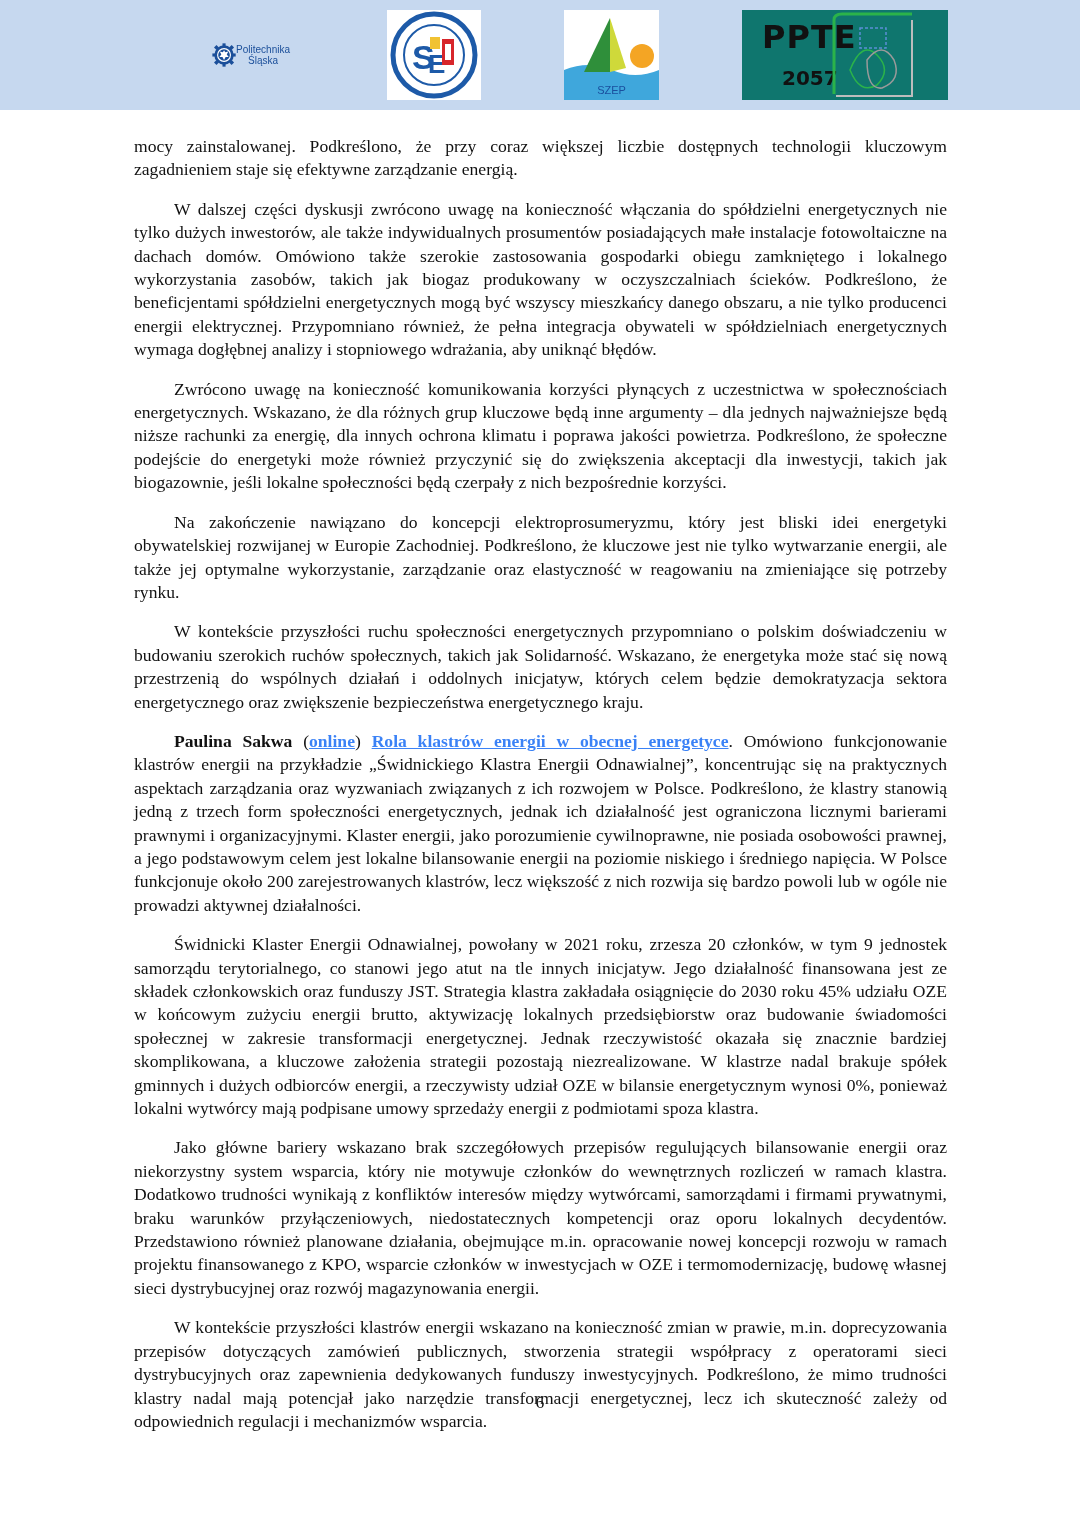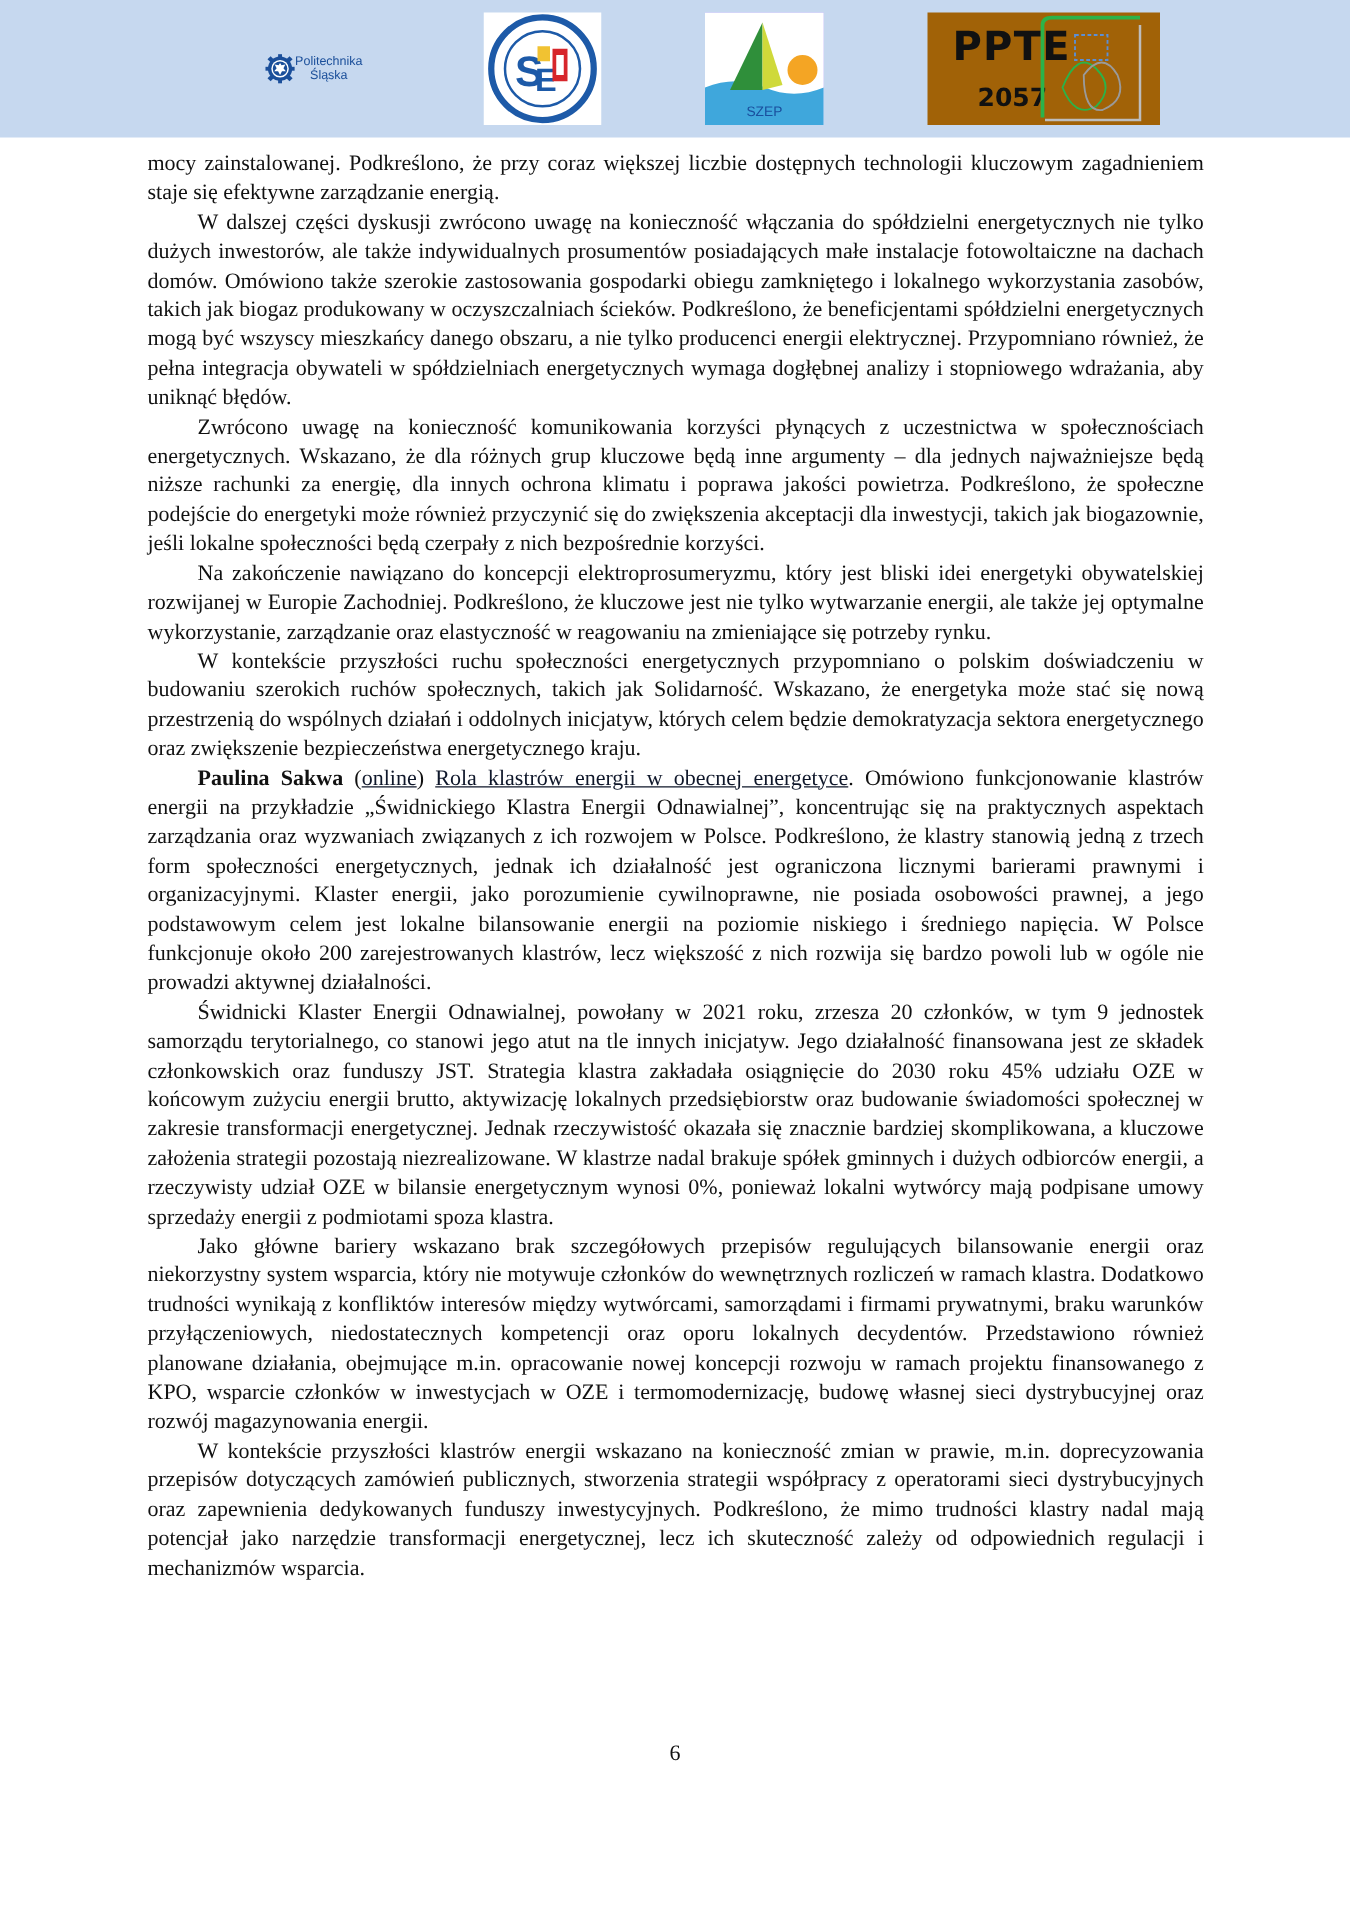--- a/index.html
+++ b/index.html
@@ -2,29 +2,29 @@
 <html><head>
 <meta charset="utf-8">
 <style>
   html, body { margin:0; padding:0; background:#ffffff; }
   body { width:1080px; height:1526px; position:relative; overflow:hidden; font-family:"Liberation Serif", serif; color:#111; }
   .header { position:absolute; left:0; top:0; width:1080px; height:110px; background:#c6d8ef; }
   .logo { position:absolute; top:10px; height:90px; display:flex; align-items:center; justify-content:center; }
   .logo-polsl { left:212px; width:78px; flex-direction:row; }
   .logo-sep { left:387px; width:94px; background:#fff; }
   .logo-szep { left:564px; width:95px; background:#c4b5fd; }
-  .logo-ppte { left:742px; width:186px; background:#a16207; }
+  .logo-ppte { left:742px; width:206px; background:#0f766e; }
   .polsl-text { font-family:"Liberation Sans", sans-serif; font-size:10px; color:#1b4f9a; text-align:center; line-height:11px; }
   .ppte-word { position:absolute; left:20px; top:8px; font-family:"DejaVu Sans", sans-serif; font-weight:bold; font-size:32px; color:#111; letter-spacing:1px; }
   .ppte-year { position:absolute; left:40px; top:56px; font-family:"DejaVu Sans", sans-serif; font-weight:bold; font-size:20px; color:#111; }
   .szep-label { position:absolute; bottom:4px; left:0; width:100%; text-align:center; font-family:"Liberation Sans", sans-serif; font-size:11px; color:#1a4f9e; }
   .content { position:absolute; left:118px; top:119px; width:845px; font-size:17.6px; line-height:23.4px; text-align:justify; }
-  .content p { margin:0; }
+  .content p { margin:16px; }
   .indent { text-indent:40px; }
-  a { color:#0f172a; text-decoration:underline; }
+  a { color:#3b82f6; text-decoration:underline;font-weight:bold; }
   .page-number { position:absolute; top:1392px; left:0; width:1080px; text-align:center; font-size:17.6px; }
 </style>
 </head>
 <body>
 
 <div class="header">
   <div class="logo logo-polsl">
     <svg width="62" height="62" viewBox="0 0 62 62">
       <g fill="#1b4f9a">
         <circle cx="31" cy="31" r="25"></circle>

